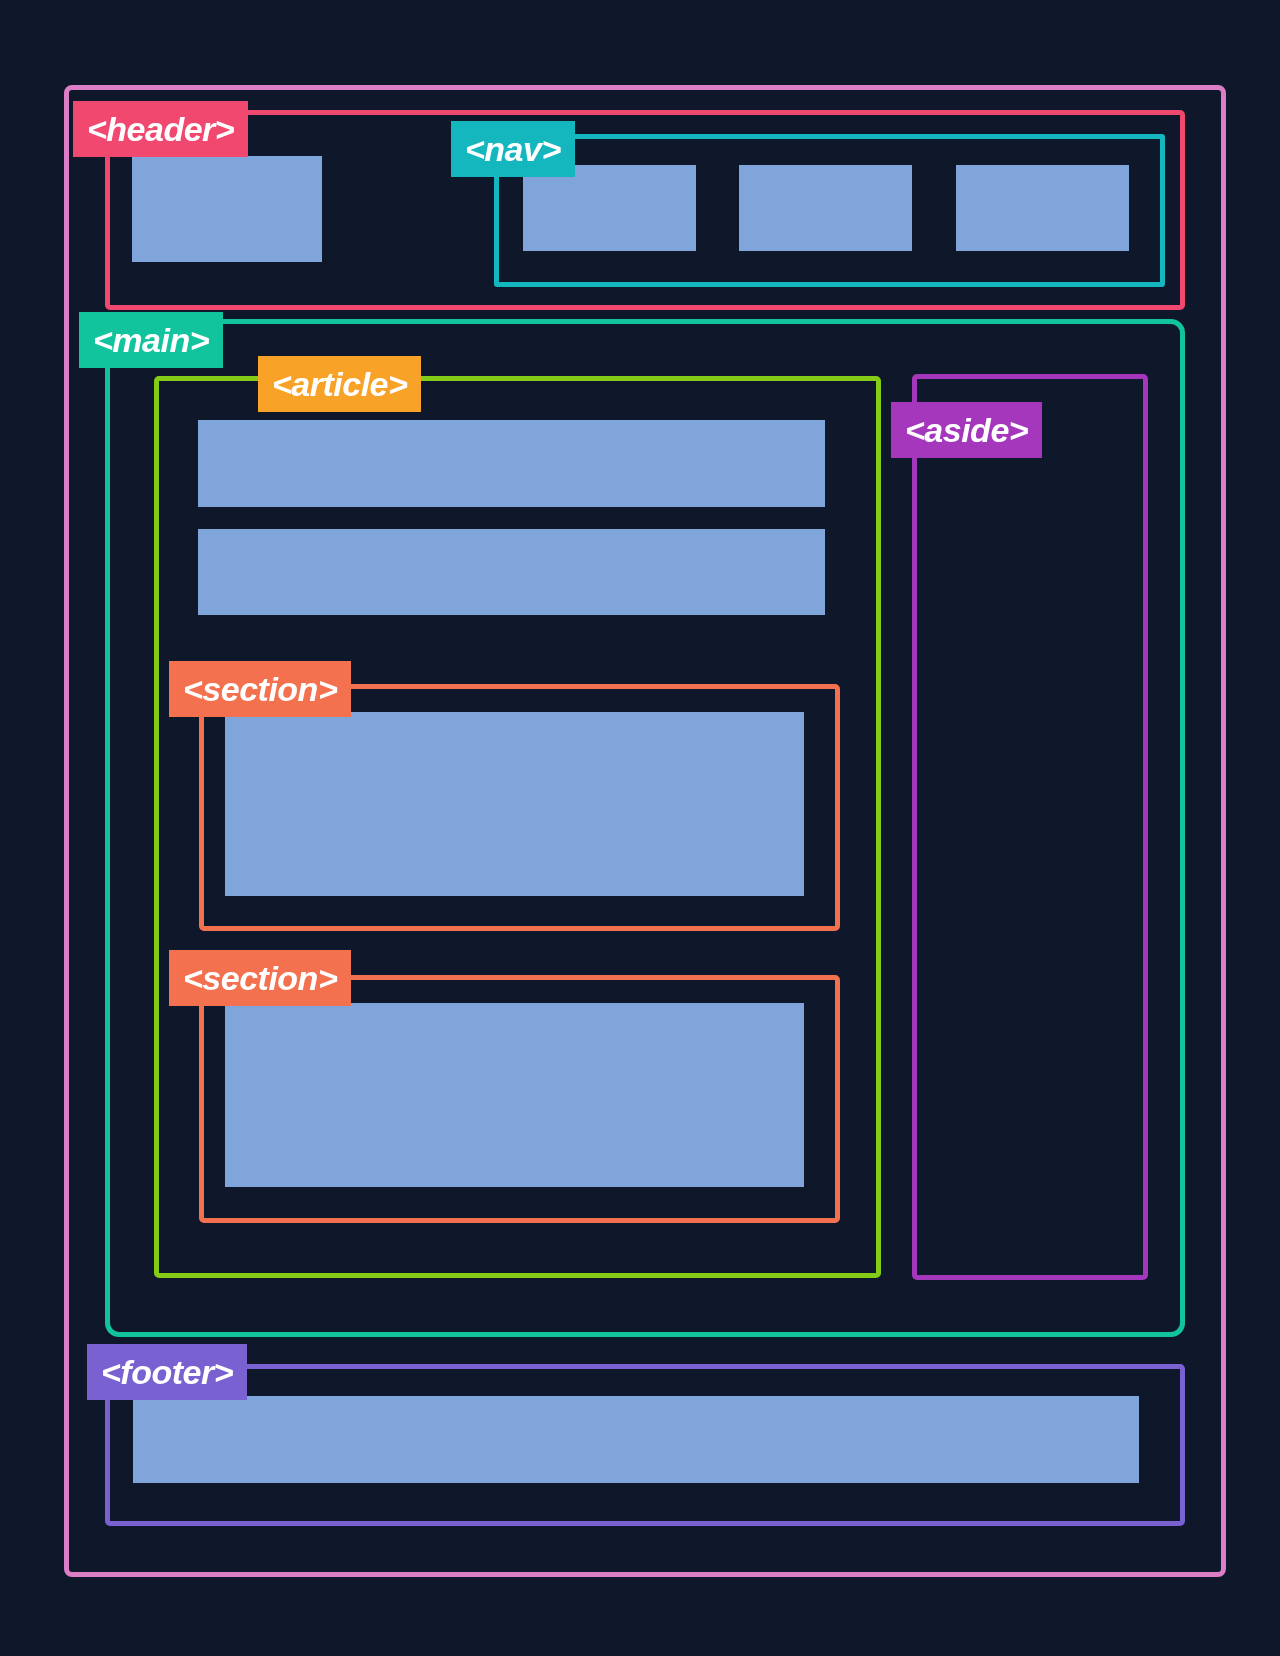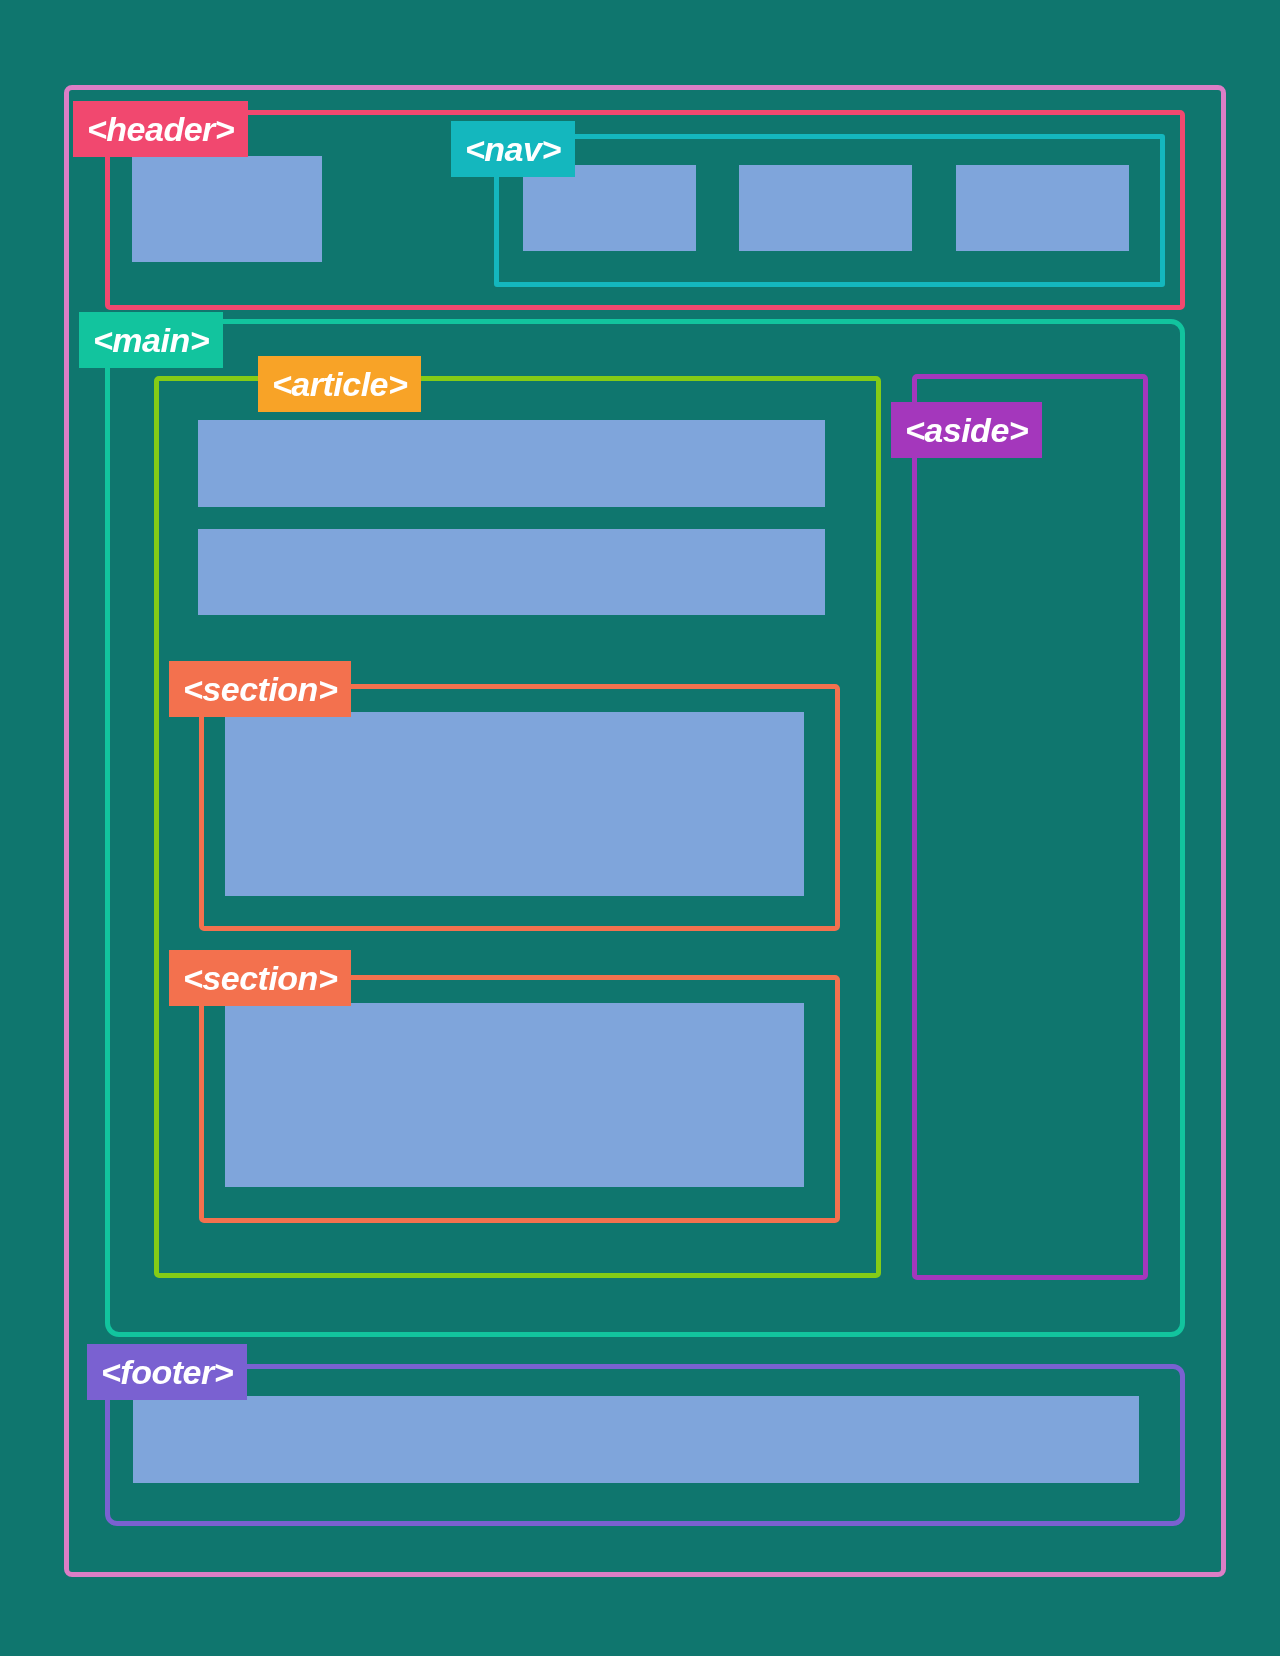--- a/index.html
+++ b/index.html
@@ -1,20 +1,20 @@
 <!DOCTYPE html>
 <html><head>
 <meta charset="utf-8">
 <style>
   html, body { margin: 0; padding: 0; background: #ffffff; }
   #canvas {
     position: relative;
     width: 1280px;
     height: 1656px;
-    background: #0f766e;
+    background: #0f172a;
     font-family: "Liberation Sans", sans-serif;
     overflow: hidden;
   }
   .box { position: absolute; background: transparent; }
   .label {
     position: absolute;
     color: #ffffff;
     font-style: italic;
     font-weight: 700;
     font-size: 34px;
@@ -29,21 +29,21 @@
 
   
   #outer      { left: 64px;  top: 85px;   width: 1152px; height: 1482px; border: 5px solid #DC7EC6; border-radius: 8px; }
   #header-box { left: 36px;  top: 20px;   width: 1070px; height: 190px;  border: 5px solid #F1486F; border-radius: 5px; }
   #nav-box    { left: 384px; top: 19px;   width: 661px;  height: 143px;  border: 5px solid #14B7BE; border-radius: 3px; }
   #main-box   { left: 36px;  top: 229px;  width: 1070px; height: 1008px; border: 5px solid #12C49E; border-radius: 14px; }
   #article-box{ left: 44px;  top: 52px;   width: 717px;  height: 892px;  border: 5px solid #84cc16; border-radius: 5px; }
   #section1-box{ left: 40px; top: 303px;  width: 631px;  height: 237px;  border: 5px solid #F3714E; border-radius: 5px; }
   #section2-box{ left: 40px; top: 594px;  width: 631px;  height: 238px;  border: 5px solid #F3714E; border-radius: 5px; }
   #aside-box  { left: 802px; top: 50px;   width: 226px;  height: 896px;  border: 5px solid #A437BC; border-radius: 5px; }
-  #footer-box { left: 36px;  top: 1274px; width: 1070px; height: 152px;  border: 5px solid #7A61D1; border-radius: 12px; }
+  #footer-box { left: 36px;  top: 1274px; width: 1070px; height: 152px;  border: 5px solid #7A61D1; border-radius: 5px; }
 
   
   #header-label  { left: -37px; top: -14px; background: #F1486F; }
   #nav-label     { left: -48px; top: -18px; background: #14B7BE; }
   #main-label    { left: -31px; top: -12px; background: #12C49E; }
   #article-label { left: 99px;  top: -25px; background: #F8A327; }
   #section1-label{ left: -35px; top: -28px; background: #F3714E; }
   #section2-label{ left: -35px; top: -30px; background: #F3714E; }
   #aside-label   { left: -26px; top: -22px; background: #A437BC; margin-top: 45px; }
   #footer-label  { left: -23px; top: -25px; background: #7A61D1; }

